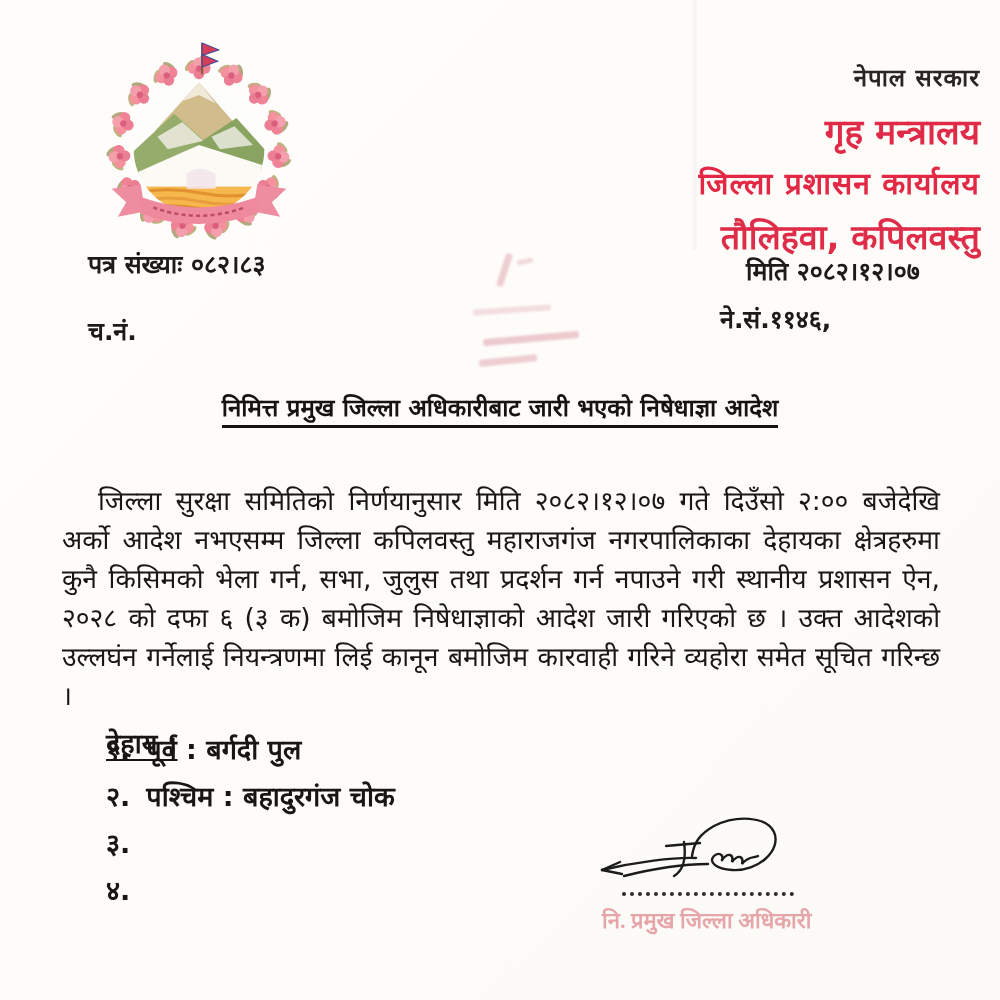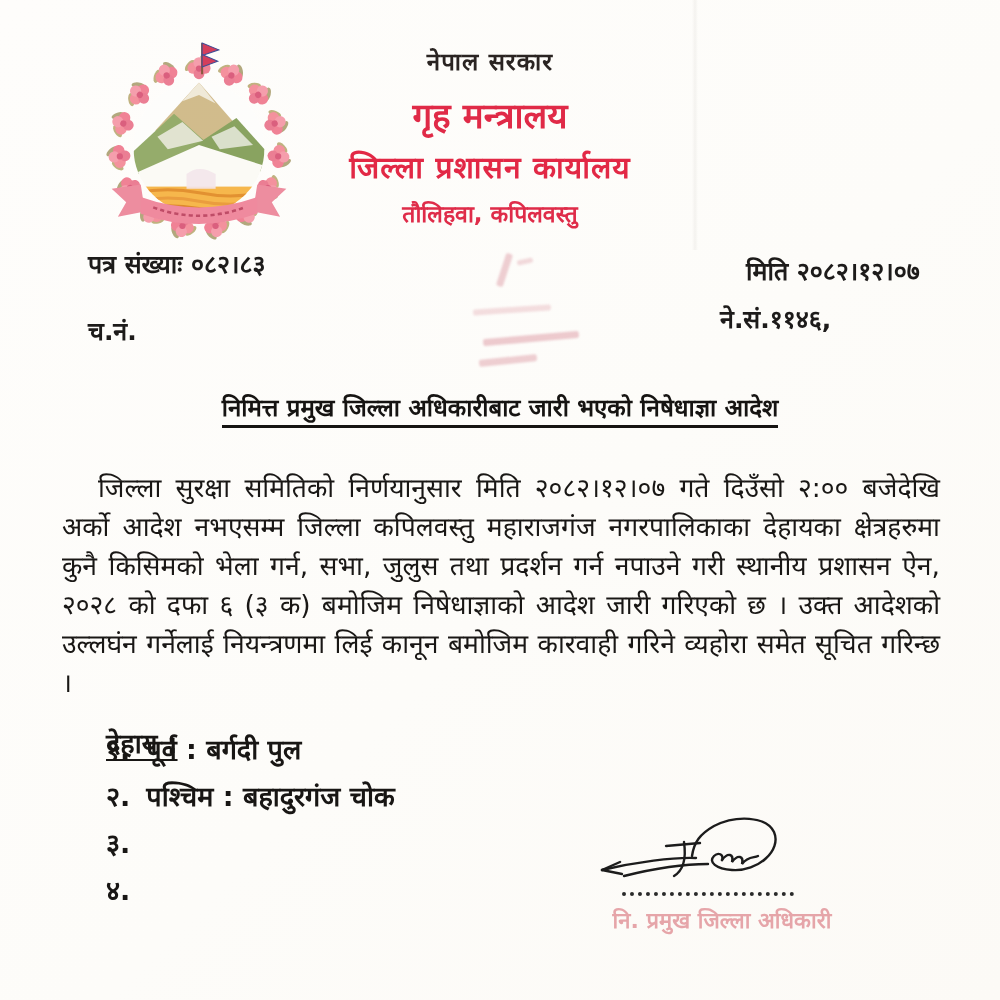--- a/index.html
+++ b/index.html
@@ -13,25 +13,25 @@
   .page {
     position: absolute; inset: 0;
     background: linear-gradient(135deg, #fefdfb 0%, #fdfcf9 55%, #fcfaf6 100%);
   }
   .crease {
     position: absolute; left: 692px; top: 0; width: 6px; height: 250px;
     background: linear-gradient(to right, rgba(0,0,0,0), rgba(120,110,100,0.07), rgba(0,0,0,0));
   }
   
   .emblem { position: absolute; left: 95px; top: 40px; width: 208px; height: 210px; opacity: 0.9; }
-  .head-center { position: absolute; left: 0; top: 44px; width: 980px; text-align: center; }
+  .head-center { position: absolute; left: 0; top: 60px; width: 980px; text-align: right; }
   .gov-name   { font-size: 24px; font-weight: bold; color: #2a2422; letter-spacing: 1px; }
   .ministry   { margin-top: 14px; font-size: 35px; font-weight: bold; color: #e02a47; }
   .office     { margin-top: 8px;  font-size: 30px; font-weight: bold; color: #e22845; letter-spacing: 1px; }
-  .location   { margin-top: 10px; font-size: 23px; font-weight: bold; color: #df2c49; }
+  .location   { margin-top: 10px; font-size: 34px; font-weight: bold; color: #df2c49; }
   .contact-block { position: absolute; right: 38px; top: 64px; text-align: right; }
   .contact-phone { font-size: 17px; font-weight: bold; color: #e2677f; opacity: 0.85; }
   .email-row { margin-top: 14px; display: flex; align-items: center; gap: 10px; justify-content: flex-end; }
   .email-text { font-size: 19px; font-weight: bold; color: #e04a64; }
   
   .meta { position: absolute; font-size: 25px; font-weight: bold; color: #1d1b1a; }
   .m-refno { left: 88px;  top: 246px; }
   .m-chno  { left: 88px;  top: 313px; }
   .m-date  { left: 746px; top: 253px; }
   .m-nesam { left: 720px; top: 301px; }
@@ -45,39 +45,39 @@
   .fs-d { left: 48px; top: 90px; width: 96px; height: 7px;  transform: rotate(-5deg); opacity: .65;}
   .fs-e { left: 44px; top: 112px; width: 58px; height: 7px; transform: rotate(-6deg); opacity: .6;}
   
   .doc-title { position: absolute; left: 0; top: 390px; width: 1000px; text-align: center; }
   .doc-title span {
     font-size: 24px; font-weight: bold; color: #161412;
     border-bottom: 3px solid #161412; padding-bottom: 3px;
   }
   
   .body-par {
-    position: absolute; left: 62px; top: 468px; width: 878px;
+    position: absolute; left: 62px; top: 481px; width: 878px;
     font-size: 26.5px; line-height: 39px; color: #191715;
     text-align: justify; text-indent: 36px; font-weight: 500;
   }
   
   .dehaya { position: absolute; left: 106px; top: 688px; font-size: 27px; font-weight: bold;
             color: #181614; text-decoration: underline; text-underline-offset: 6px; margin-top: 36px; }
   .blist { position: absolute; left: 106px; top: 730px; }
   .blist-row { display: flex; gap: 16px; font-size: 27px; font-weight: 600; color: #181614;
                height: 47px; align-items: flex-start; }
   
   .sig-wrap { position: absolute; left: 596px; top: 812px; width: 230px; }
   .sig-svg { display: block; }
   .sig-dots { width: 172px; margin: -4px 0 0 26px; border-bottom: 4px dotted #2a2a2a; height: 4px; }
   .sig-name { margin: 12px 0 0 0; width: 224px; text-align: center;
               font-size: 26px; font-weight: bold; color: #1c1a18; }
-  .sig-desig { margin: 8px 0 0 6px; width: 240px; text-align: center;
+  .sig-desig { margin: 8px 0 0 6px; width: 240px; 
                font-size: 22px; font-weight: bold; color: #d4606a;
-               opacity: 0.55; filter: blur(0.6px); }
+               opacity: 0.55; filter: blur(0.6px); font-family: Liberation Serif, serif; }
 </style>
 </head>
 <body>
 
 <div class="page">
   <div class="crease"></div>
 
   <div class="emblem">
     <svg viewBox="0 0 200 200" width="208" height="210">
       <defs>

